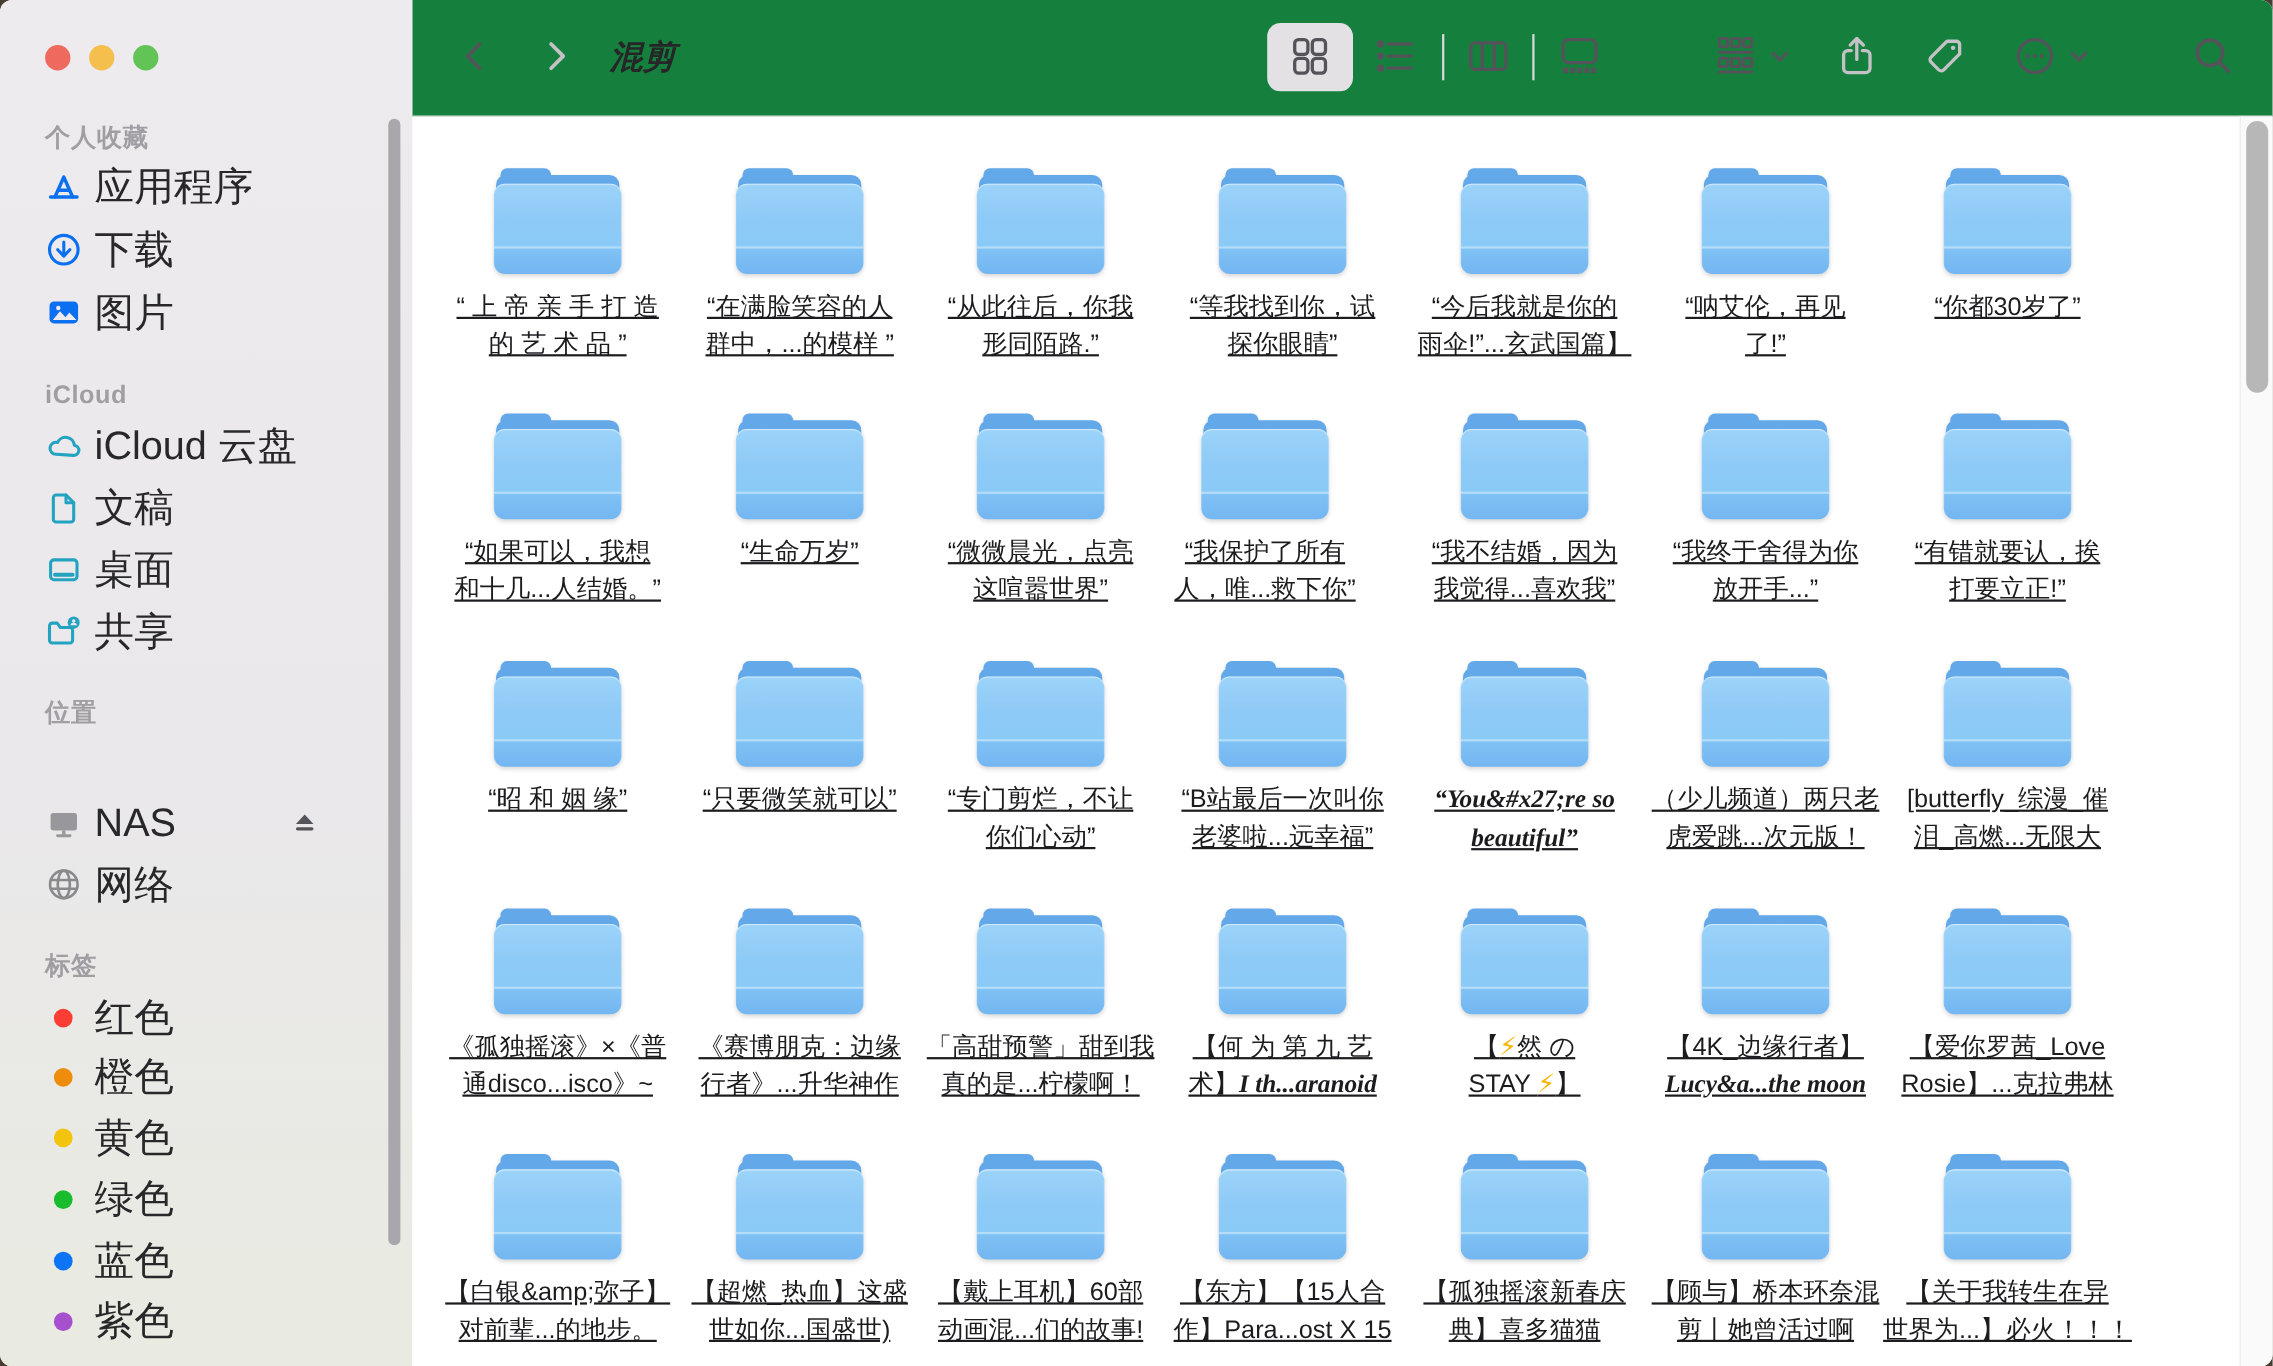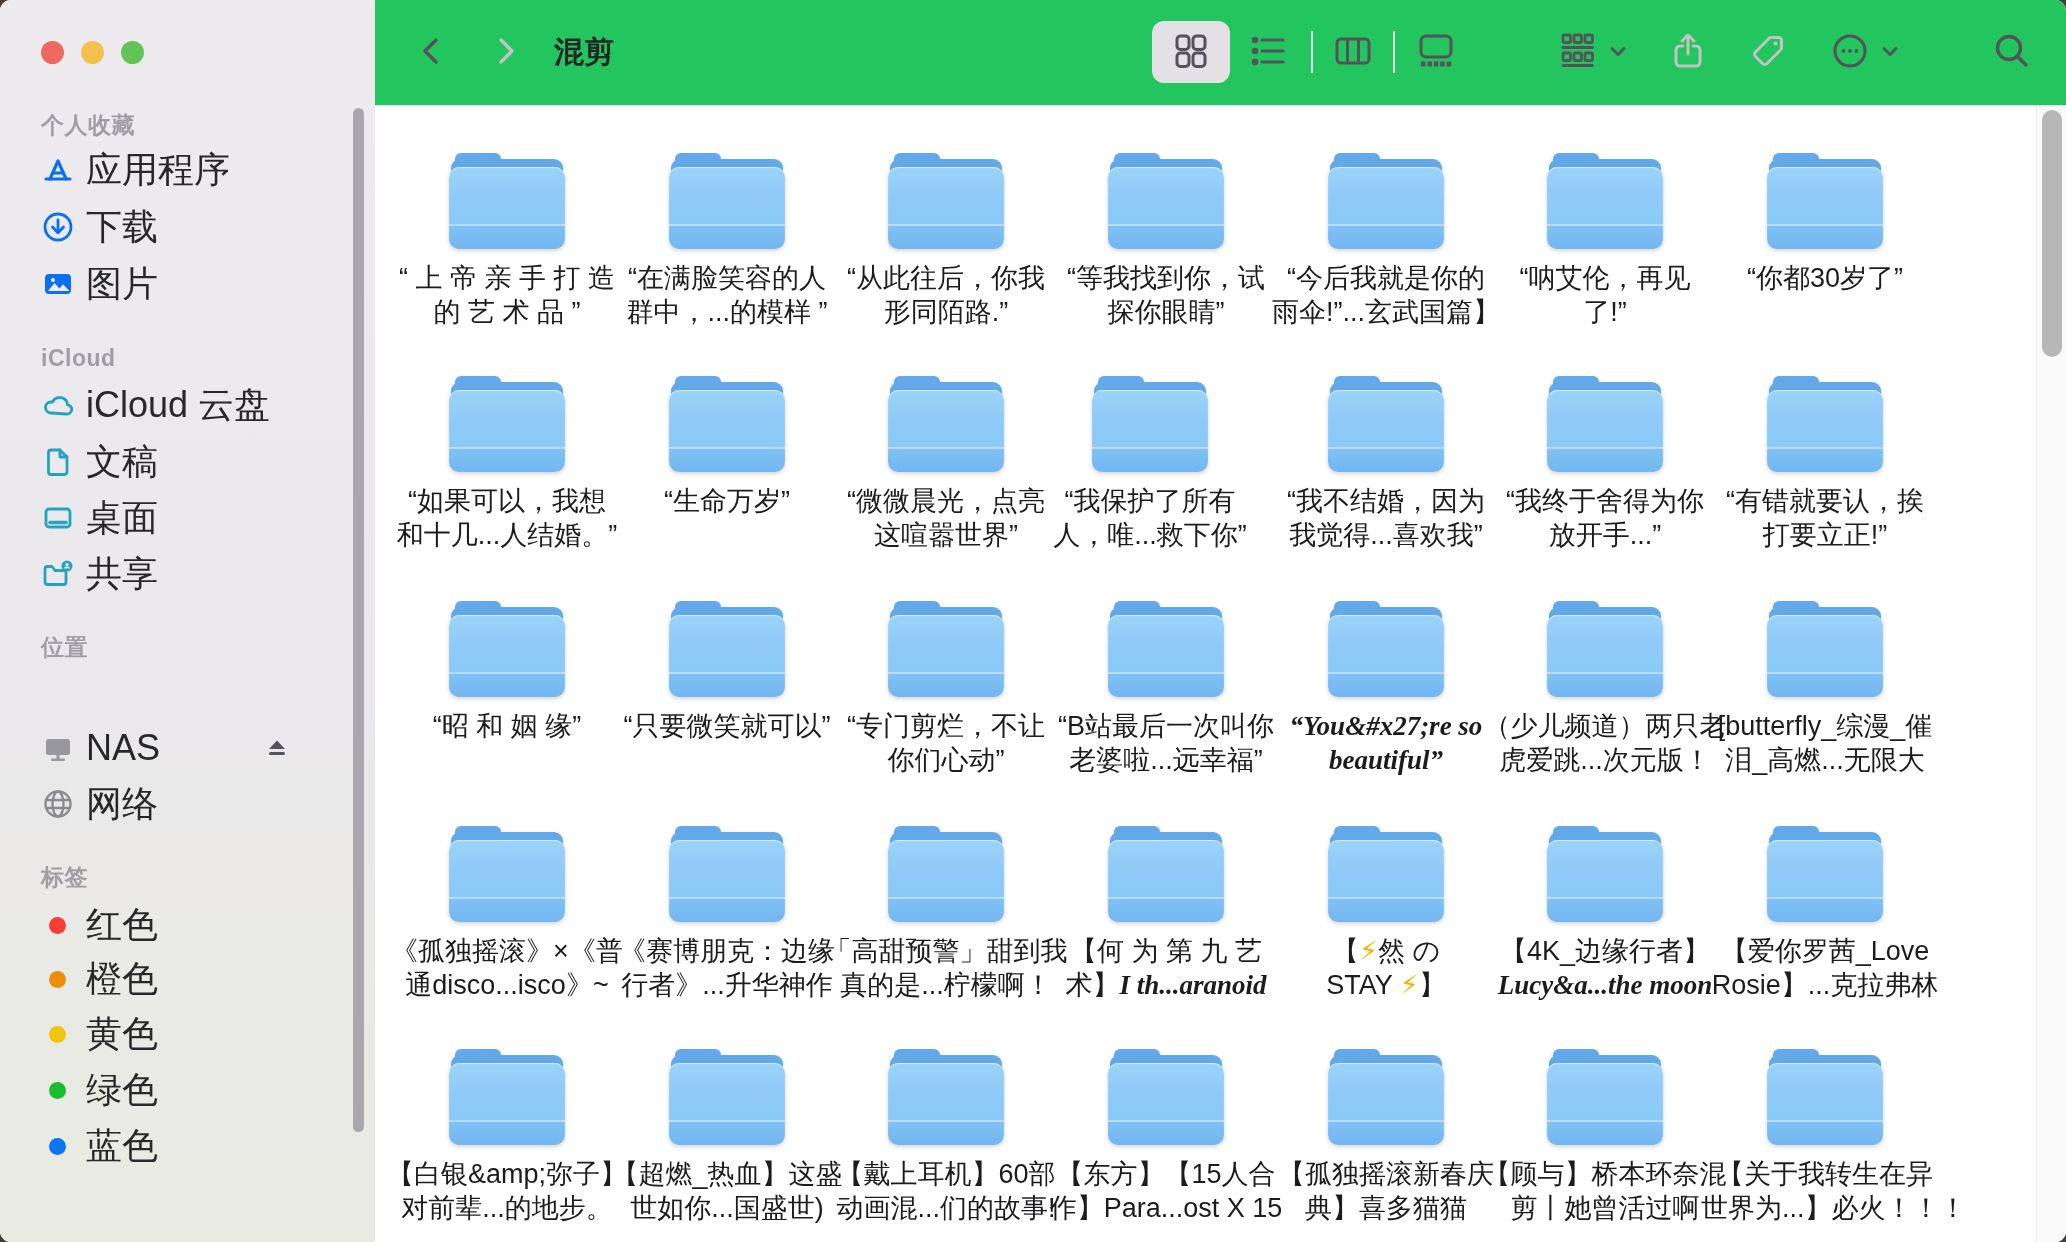--- a/index.html
+++ b/index.html
@@ -14,39 +14,39 @@
   .sb-item{position:absolute;left:0;width:356px;height:56px;display:flex;align-items:center;}
   .sb-ic{width:36px;height:36px;margin-left:40px;display:flex;align-items:center;justify-content:center;flex:none;}
   .sb-label{margin-left:10px;font-size:36px;color:#28282a;white-space:nowrap;}
   .blue{color:#0a6ff0}.teal{color:#24a3c0}.gray{color:#8a8a8e}
   .tag-dot{width:17px;height:17px;border-radius:50%;margin-left:49px;flex:none;}
   .tag-dot + .sb-label{margin-left:20px;}
   .eject{position:absolute;right:66px;color:#55535a;}
   .sb-scrollbar{position:absolute;left:353px;top:108px;width:11px;height:1024px;border-radius:6px;background:#a9a7ab;}
 
   
-  .toolbar{position:absolute;left:375px;top:0;right:0;height:105px;background:#22c55e;border-bottom:1px solid #e2e0e1;}
+  .toolbar{position:absolute;left:375px;top:0;right:0;height:105px;background:#15803d;border-bottom:1px solid #e2e0e1;font-style:italic;}
   .tb-btn{position:absolute;top:29px;width:44px;height:44px;display:flex;align-items:center;justify-content:center;color:#55535a;}
   .tb-btn.dis{color:#c4c2c6;}
   .tb-title{position:absolute;left:179px;top:0;height:105px;display:flex;align-items:center;font-size:30px;font-weight:700;color:#262628;}
   .seg-bg{position:absolute;left:777px;top:21px;width:78px;height:62px;border-radius:12px;background:#e3e1e3;}
   .tb-div{position:absolute;top:31px;width:2px;height:42px;background:#dcdadd;}
   .tb-chev{position:absolute;top:38px;width:26px;height:26px;color:#55535a;}
 
   
   .content{position:absolute;left:375px;top:106px;right:0;bottom:0;background:#ffffff;overflow:hidden;}
   .folder{position:absolute;width:220px;height:222px;}
   .ficon{position:relative;width:116px;height:96px;margin:0 auto;filter:drop-shadow(0 2px 2px rgba(0,0,0,.16));}
   .fback{position:absolute;left:2px;right:2px;top:6px;bottom:2px;background:#63a8e9;border-radius:9px;}
   .fback:before{content:"";position:absolute;top:-6px;left:4px;width:46px;height:12px;background:#63a8e9;border-radius:6px 6px 0 0;}
   .ffront{position:absolute;left:0;right:0;top:14px;bottom:0;border-radius:10px;
     background:linear-gradient(180deg,#9bd3f9 0%,#8ecaf7 40%,#8acaf6 70%,#7fc1f4 73%,#73b6f1 100%);
     box-shadow:inset 0 1px 1px rgba(255,255,255,.6);}
   .ffront:after{content:"";position:absolute;left:0;right:0;top:70%;height:2px;background:rgba(255,255,255,.38);}
-  .flabel{position:absolute;top:108px;left:-14px;right:-14px;text-align:center;font-size:27px;line-height:34px;color:#1c1c1e;}
+  .flabel{position:absolute;top:108px;left:-14px;right:-14px;text-align:center;font-size:23px;line-height:34px;color:#1c1c1e;text-decoration:underline;}
   .fline{white-space:nowrap;}
   .it{font-style:italic;font-weight:700;font-family:"Liberation Serif","DejaVu Serif",serif;}
   .em{color:#f7b500;}
 
   
   .scroll-track{position:absolute;right:0;top:106px;bottom:0;width:29px;background:#fafafa;border-left:1px solid #eceaeb;}
   .scroll-thumb{position:absolute;right:4px;top:4px;width:20px;height:247px;border-radius:10px;background:#b7b7b7;}
   svg{display:block;}
 </style>
 </head>
@@ -176,20 +176,24 @@
       <span class="tag-dot" style="background: rgb(242, 196, 13);"></span>
       <span class="sb-label">黄色</span>
     </div>
     <div class="sb-item" style="top:1062px">
       <span class="tag-dot" style="background: rgb(25, 188, 45);"></span>
       <span class="sb-label">绿色</span>
     </div>
     <div class="sb-item" style="top:1118px">
       <span class="tag-dot" style="background: rgb(12, 116, 245);"></span>
       <span class="sb-label">蓝色</span>
+    </div>
+    <div class="sb-item" style="top:1173px">
+      <span class="tag-dot" style="background: rgb(166, 80, 205);"></span>
+      <span class="sb-label">紫色</span>
     </div>
 
     <div class="sb-scrollbar"></div>
   </div>
 
   <div class="toolbar">
     <div class="tb-btn" style="left:35px">
       <svg width="44" height="44" viewBox="0 0 44 44" fill="none" stroke="currentColor" stroke-width="3.4" stroke-linecap="round" stroke-linejoin="round">
           <path d="M26 11 L15 22 L26 33"></path>
         </svg>

